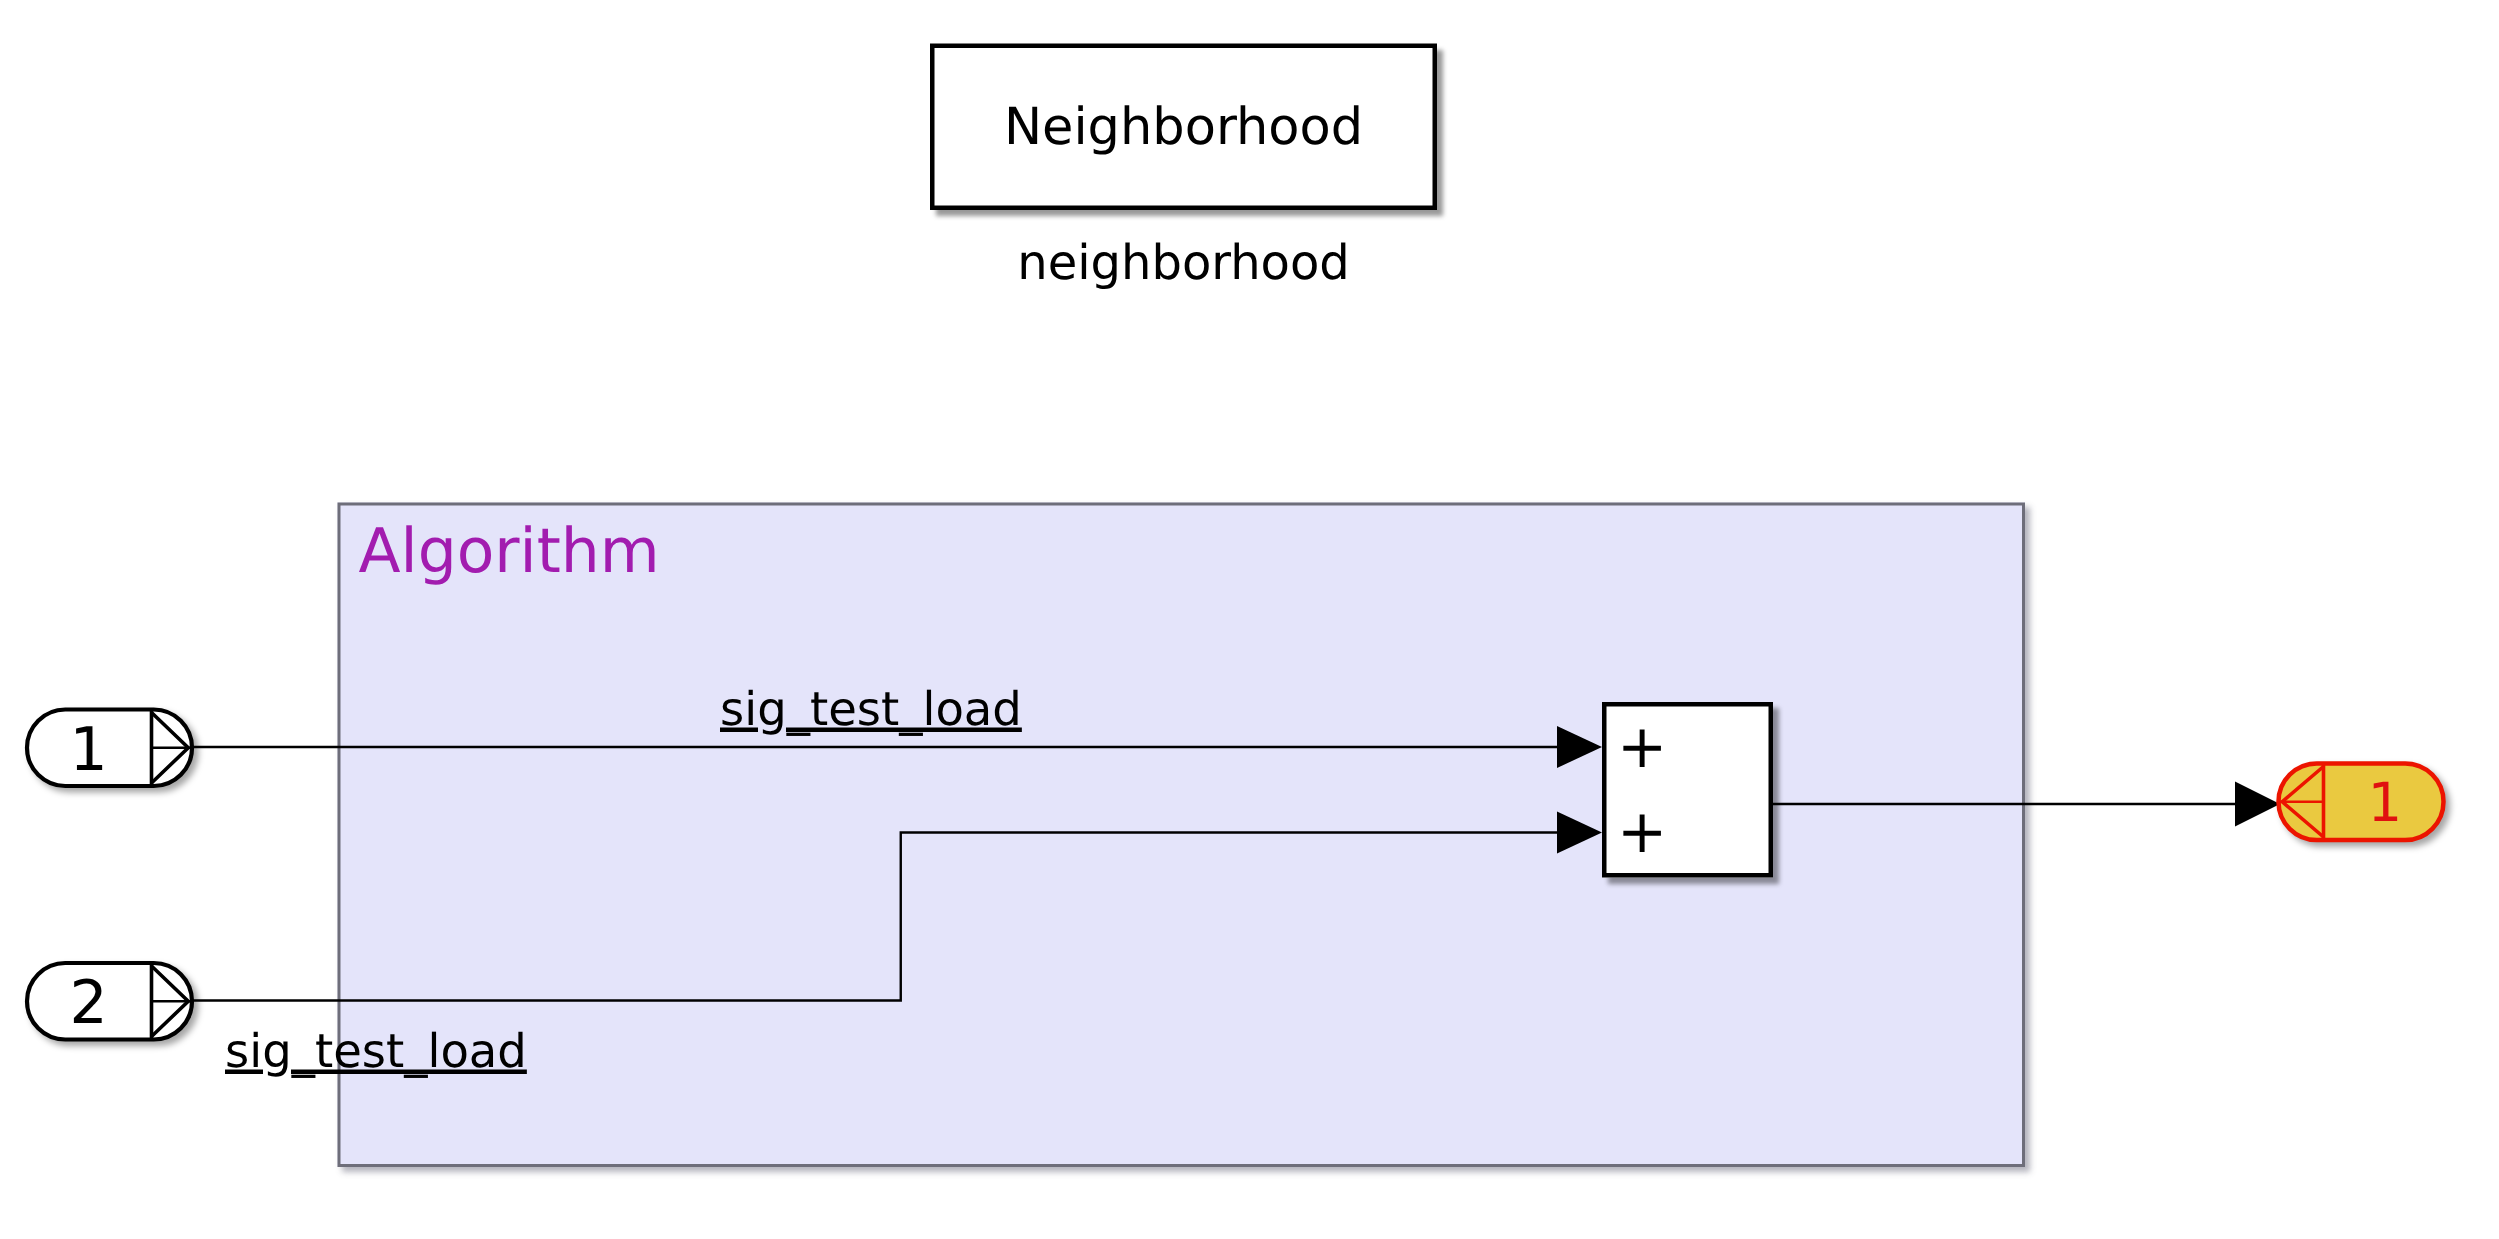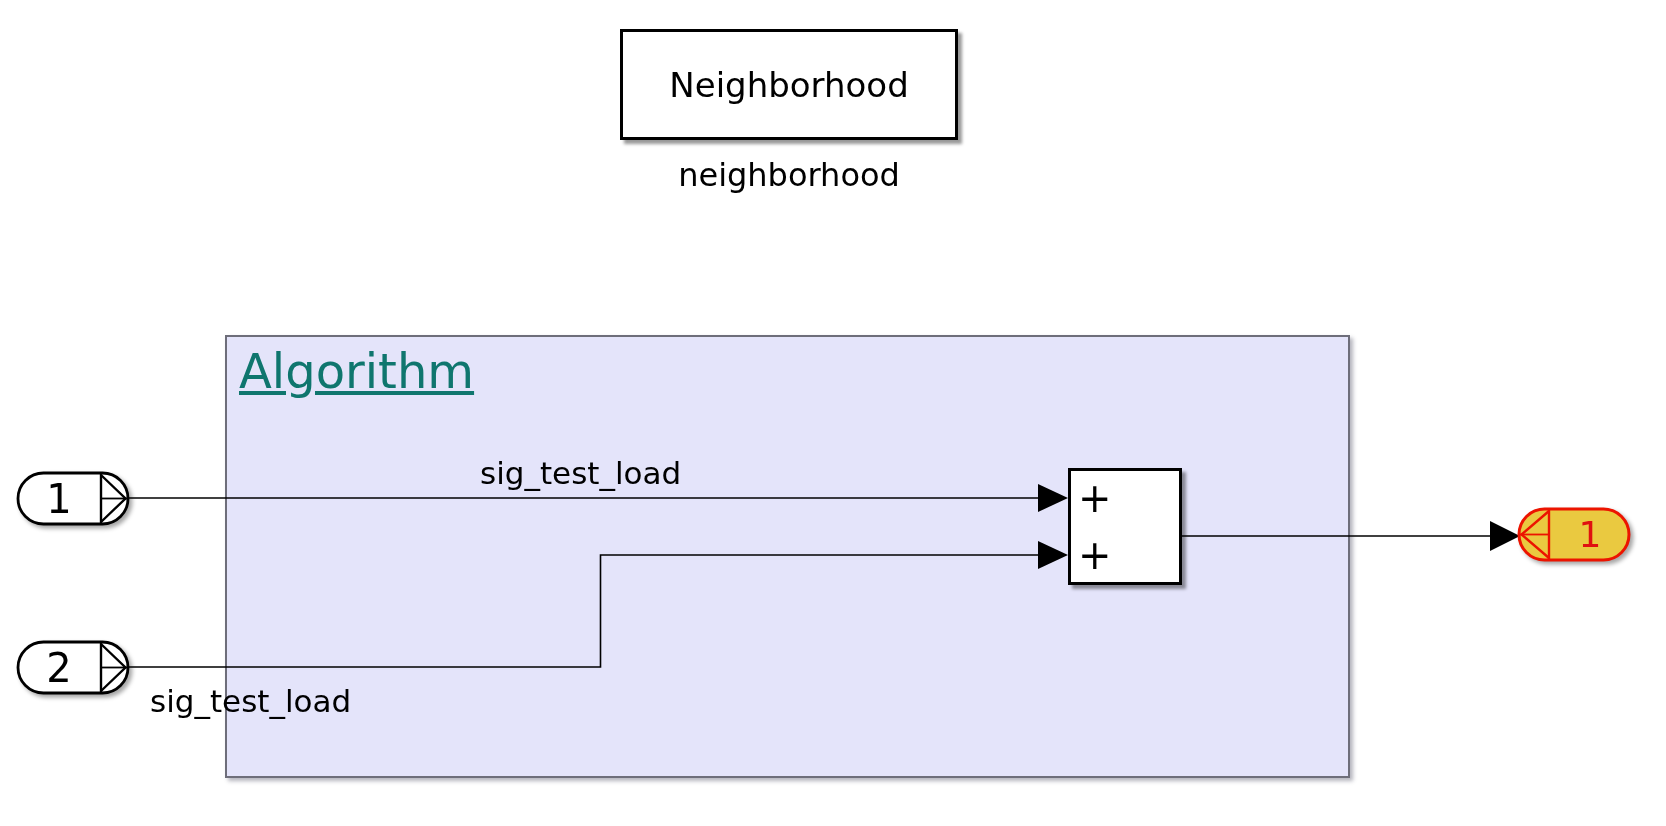--- a/index.html
+++ b/index.html
@@ -22,24 +22,23 @@
     width: 1125px; height: 443px;
     box-sizing: border-box;
     background: #e4e4fa;
     border: 2px solid #6e6e7a;
     box-shadow: 3px 3px 4px rgba(90,90,110,0.45);
     z-index: 1;
   }
   .area-title {
     position: absolute;
     left: 12px; top: 6px;
-    font-size: 48px;
-    color: #0f766e;
+    font-size: 41px;
+    color: #a21caf;
     white-space: nowrap;
-    text-decoration: underline;
   }
   
   .block {
     position: absolute;
     box-sizing: border-box;
     background: #ffffff;
     border: 3px solid #000000;
     box-shadow: 4px 4px 3px rgba(0,0,0,0.4);
     z-index: 3;
   }
@@ -97,20 +96,21 @@
     font-family: "DejaVu Sans", "Liberation Sans", sans-serif;
     font-size: 36px;
   }
   
   .signal-label {
     position: absolute;
     font-size: 31px;
     color: #000000;
     white-space: nowrap;
     z-index: 4;
+    text-decoration: underline;
   }
   .sig-top    { left: 480px; top: 455px; }
   .sig-bottom { left: 150px; top: 683px; }
 </style>
 </head>
 <body>
 
 <div id="canvas">
 
   <div class="area">

